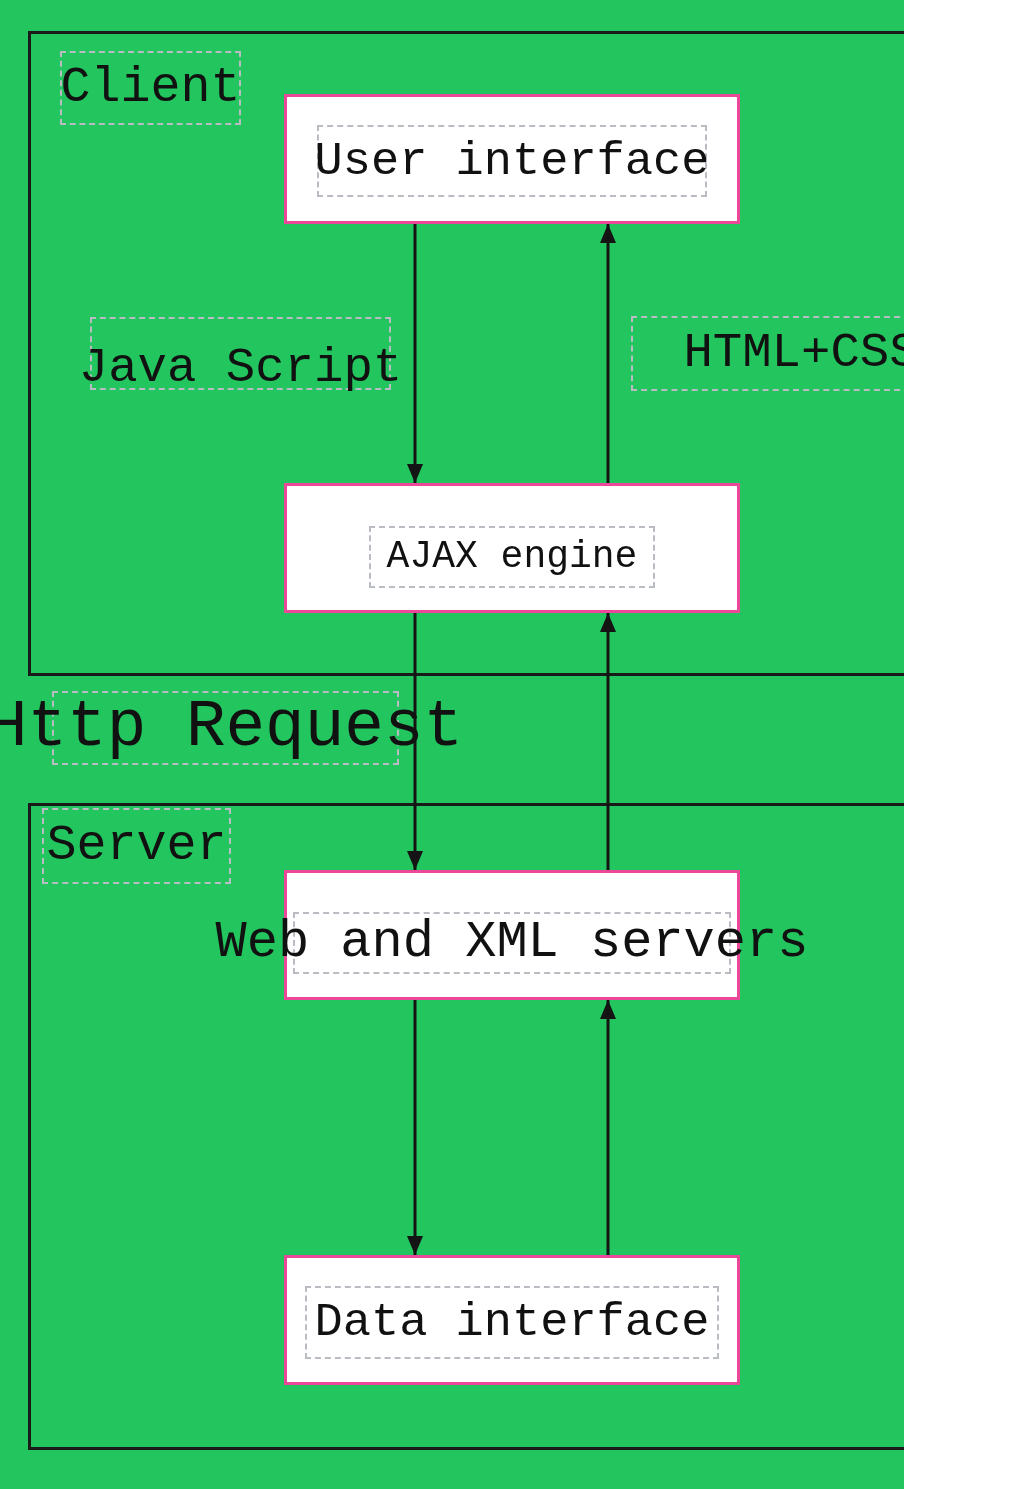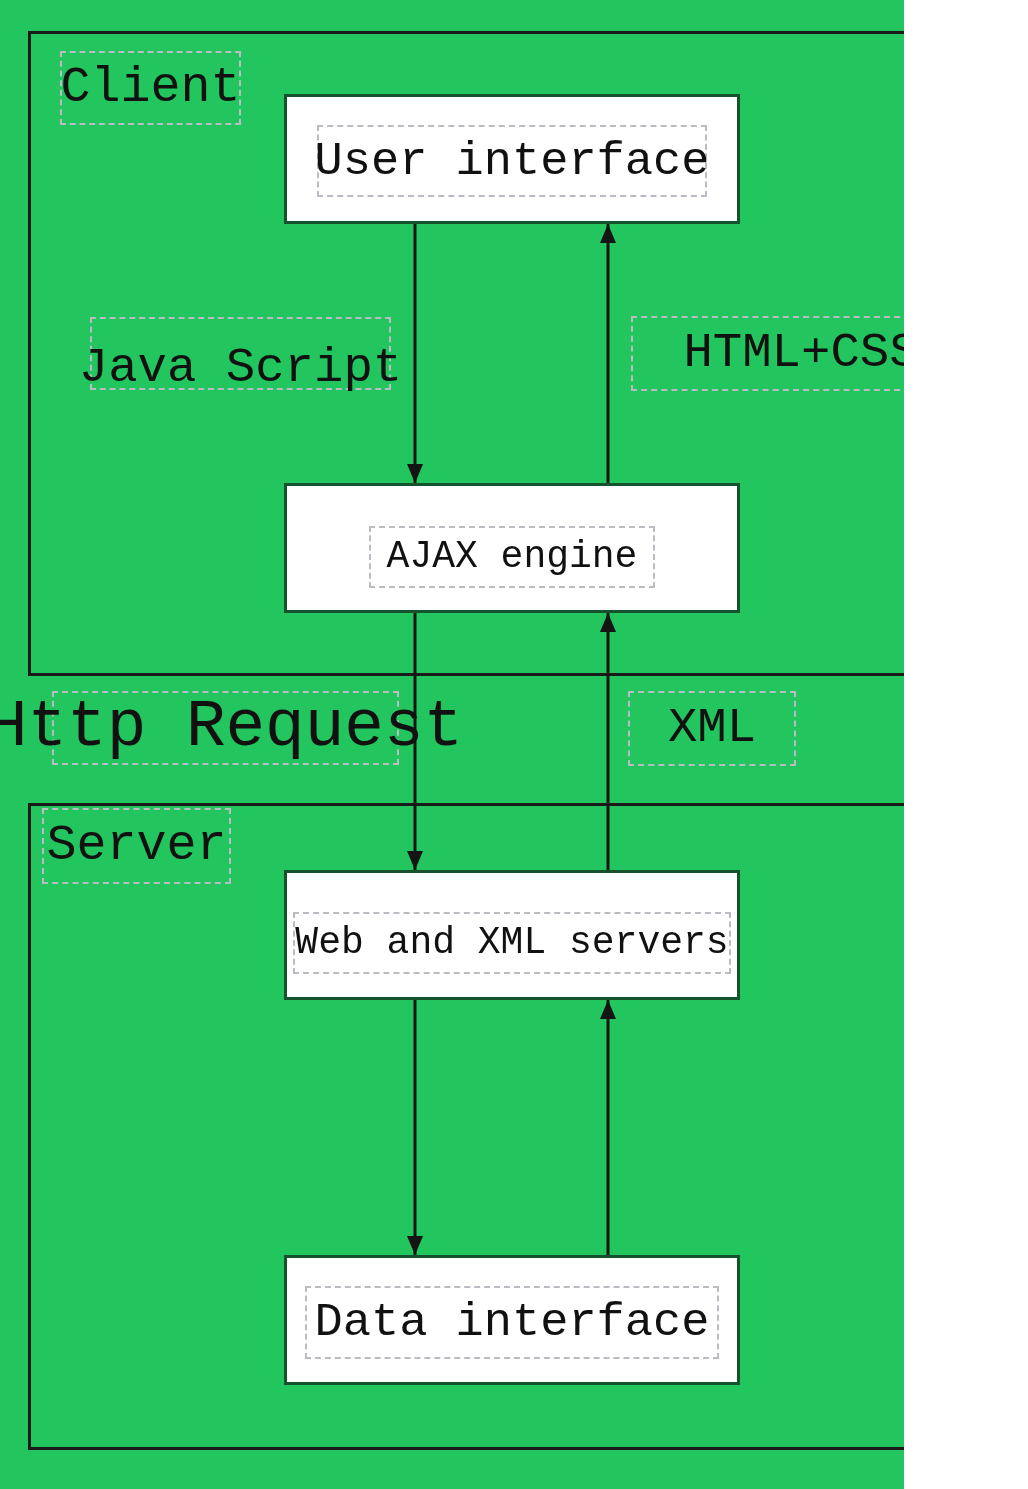--- a/index.html
+++ b/index.html
@@ -26,21 +26,21 @@
     box-sizing: border-box;
     border: 3px solid #1a1a1a;
     background: transparent;
     z-index: 1;
   }
 
   
   .node {
     position: absolute;
     box-sizing: border-box;
-    border: 3px solid #14532d;
+    border: 3px solid #ec4899;
     background: #ffffff;
     z-index: 4;
     display: flex;
     align-items: center;
     justify-content: center;
   }
 
   
   .dashed {
     position: absolute;
@@ -76,21 +76,21 @@
   .lbl-xml  { left: 628px; top: 691px; width: 168px; height: 75px; }
   .lbl-xml .txt  { font-size: 49px; }
 
   
   .node .dashed { position: absolute; }
   .tf-ui   { left: 30px; top: 28px;  right: 30px; height: 72px; }
   .tf-ui .txt   { font-size: 47px; }
   .tf-ajax { left: 82px; top: 40px;  right: 82px; height: 62px; }
   .tf-ajax .txt { font-size: 38px; }
   .tf-web  { left: 6px;  top: 39px;  right: 6px;  height: 62px; }
-  .tf-web .txt  { font-size: 38px; }
+  .tf-web .txt  { font-size: 52px; }
   .tf-data { left: 18px; top: 28px;  right: 18px; height: 73px; }
   .tf-data .txt { font-size: 47px; }
 
   
   .conn {
     position: absolute;
     z-index: 3;
   }
   .conn .stem {
     position: absolute;
@@ -168,23 +168,20 @@
 
   <div class="conn up" style="left:599px; top:613px; width:17px; height:257px;">
     <div class="stem"></div>
     <div class="head"></div>
   </div>
 
   <div class="dashed lbl-http">
     <span class="txt">Http Request</span>
   </div>
 
-  <div class="dashed lbl-xml">
-    <span class="txt">XML</span>
-  </div>
 
   <div class="zone" style="left:28px; top:803px; width:964px; height:647px;"></div>
 
   <div class="dashed cap-server">
     <span class="txt">Server</span>
   </div>
 
   <div class="node" style="left:284px; top:870px; width:456px; height:130px;">
     <div class="dashed tf-web">
       <span class="txt">Web and XML servers</span>

